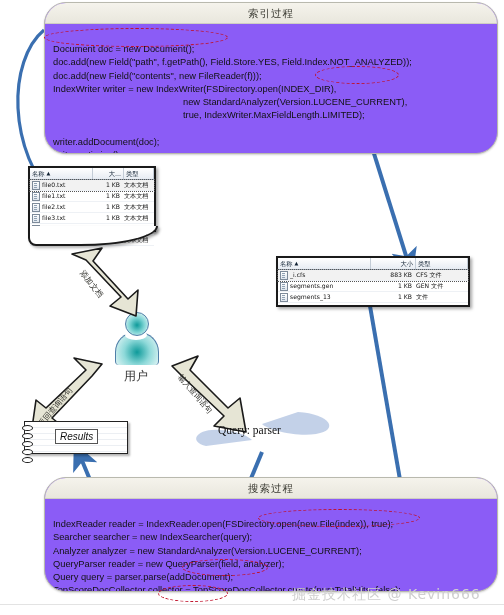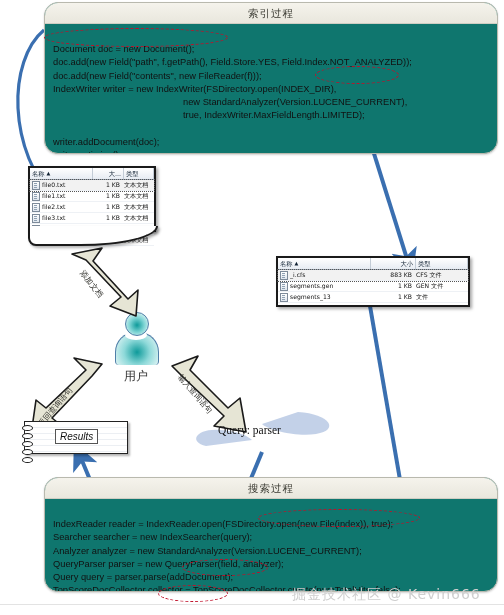--- a/index.html
+++ b/index.html
@@ -12,22 +12,22 @@
     width:504px;height:615px;
     background:#ffffff;
     overflow:hidden;
   }
   #svg-layer{position:absolute;left:0;top:0;width:504px;height:615px;pointer-events:none;}
 
   
   .panel{
     position:absolute;
     border:1px solid #b9b9ae;
-    border-radius:14px;
-    background:#0f766e;
+    border-radius:22px;
+    background:#8b5cf6;
     box-shadow:0 1px 2px rgba(0,0,0,.18);
     overflow:hidden;
   }
   .panel-title{
     height:20px;
     line-height:20px;
     text-align:center;
     font-family:"DejaVu Sans", sans-serif;
     font-size:10.5px;
     color:#3a3a32;
@@ -376,21 +376,21 @@
     </div>
     <div id="results-text">Results</div>
   </div>
 
   <div class="panel" id="panel-search">
     <div class="panel-title">搜索过程</div>
     <div class="code">
 <span>IndexReader reader = IndexReader.open(FSDirectory.open(new File(index)), true);</span>
 <span>Searcher searcher = new IndexSearcher(query);</span>
 <span>Analyzer analyzer = new StandardAnalyzer(Version.LUCENE_CURRENT);</span>
-<span>QueryParser parser = new QueryParser(field, analyzer);</span>
+<span>QueryParser reader = new QueryParser(field, analyzer);</span>
 <span>Query query = parser.parse(addDocument);</span>
 <span>TopScoreDocCollector collector = TopScoreDocCollector.create(numTotalHits, false);</span>
 
     </div>
   </div>
 
   <div class="hl" style="left:258px;top:509px;width:160px;height:16px;"></div>
   <div class="hl" style="left:182px;top:559px;width:84px;height:15px;"></div>
   <div class="hl" style="left:158px;top:585px;width:68px;height:15px;"></div>
 

